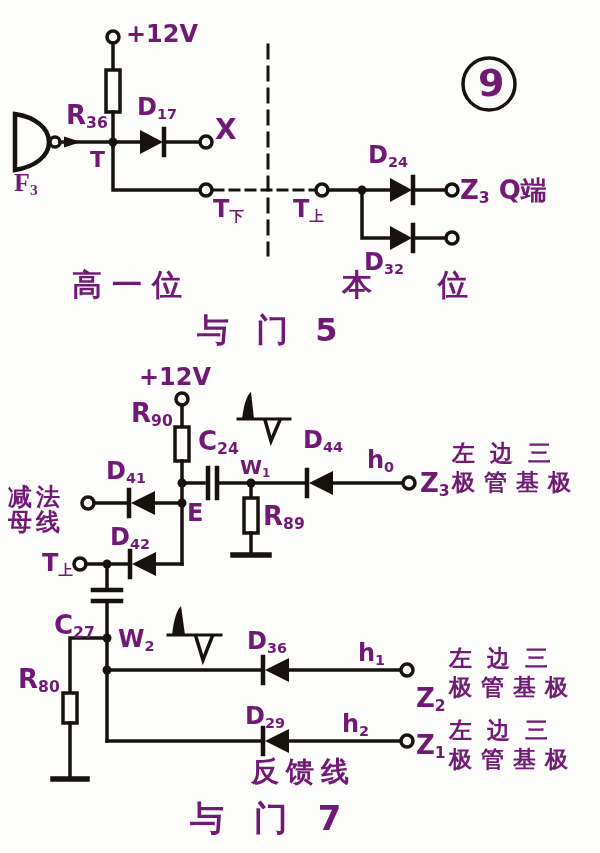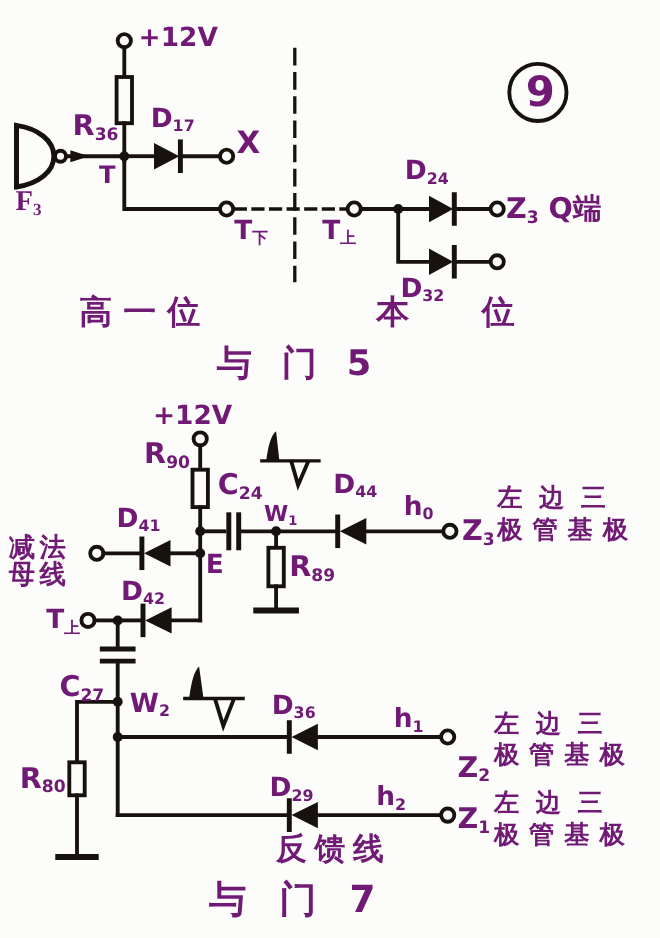--- a/index.html
+++ b/index.html
@@ -180,21 +180,21 @@
   <div class="lab" style="left:263px;top:503px;font-size:26px;"><span>R</span><span class="sub">89</span></div>
 
   <div class="lab" style="left:8px;top:485px;font-size:24px;letter-spacing:4px;">减法</div>
   <div class="lab" style="left:8px;top:510px;font-size:24px;letter-spacing:4px;">母线</div>
   <div class="lab" style="left:106px;top:459px;font-size:24px;"><span>D</span><span class="sub">41</span></div>
   <div class="lab" style="left:187px;top:501px;font-size:24px;">E</div>
   <div class="lab" style="left:110px;top:525px;font-size:24px;"><span>D</span><span class="sub">42</span></div>
   <div class="lab" style="left:42px;top:551px;font-size:24px;"><span>T</span><span class="sub">上</span></div>
   <div class="lab" style="left:54px;top:597px;font-size:26px;margin-top:15px;"><span>C</span><span class="sub">27</span></div>
   <div class="lab" style="left:118px;top:627px;font-size:24px;"><span>W</span><span class="sub">2</span></div>
-  <div class="lab" style="left:18px;top:695px;font-size:26px;text-align:center;"><span>R</span><span class="sub">80</span></div>
+  <div class="lab" style="left:18px;top:666px;font-size:26px;text-align:center;"><span>R</span><span class="sub">80</span></div>
 
   <div class="lab" style="left:247px;top:629px;font-size:24px;"><span>D</span><span class="sub">36</span></div>
   <div class="lab" style="left:358px;top:641px;font-size:24px;"><span>h</span><span class="sub">1</span></div>
   <div class="lab" style="left:416px;top:685px;font-size:26px;"><span>Z</span><span class="sub">2</span></div>
   <div class="lab" style="left:449px;top:647px;font-size:23px;letter-spacing:15px;">左边三</div>
   <div class="lab" style="left:449px;top:676px;font-size:23px;letter-spacing:9px;">极管基极</div>
 
   <div class="lab" style="left:245px;top:704px;font-size:24px;"><span>D</span><span class="sub">29</span></div>
   <div class="lab" style="left:342px;top:712px;font-size:24px;"><span>h</span><span class="sub">2</span></div>
   <div class="lab" style="left:416px;top:732px;font-size:26px;"><span>Z</span><span class="sub">1</span></div>

